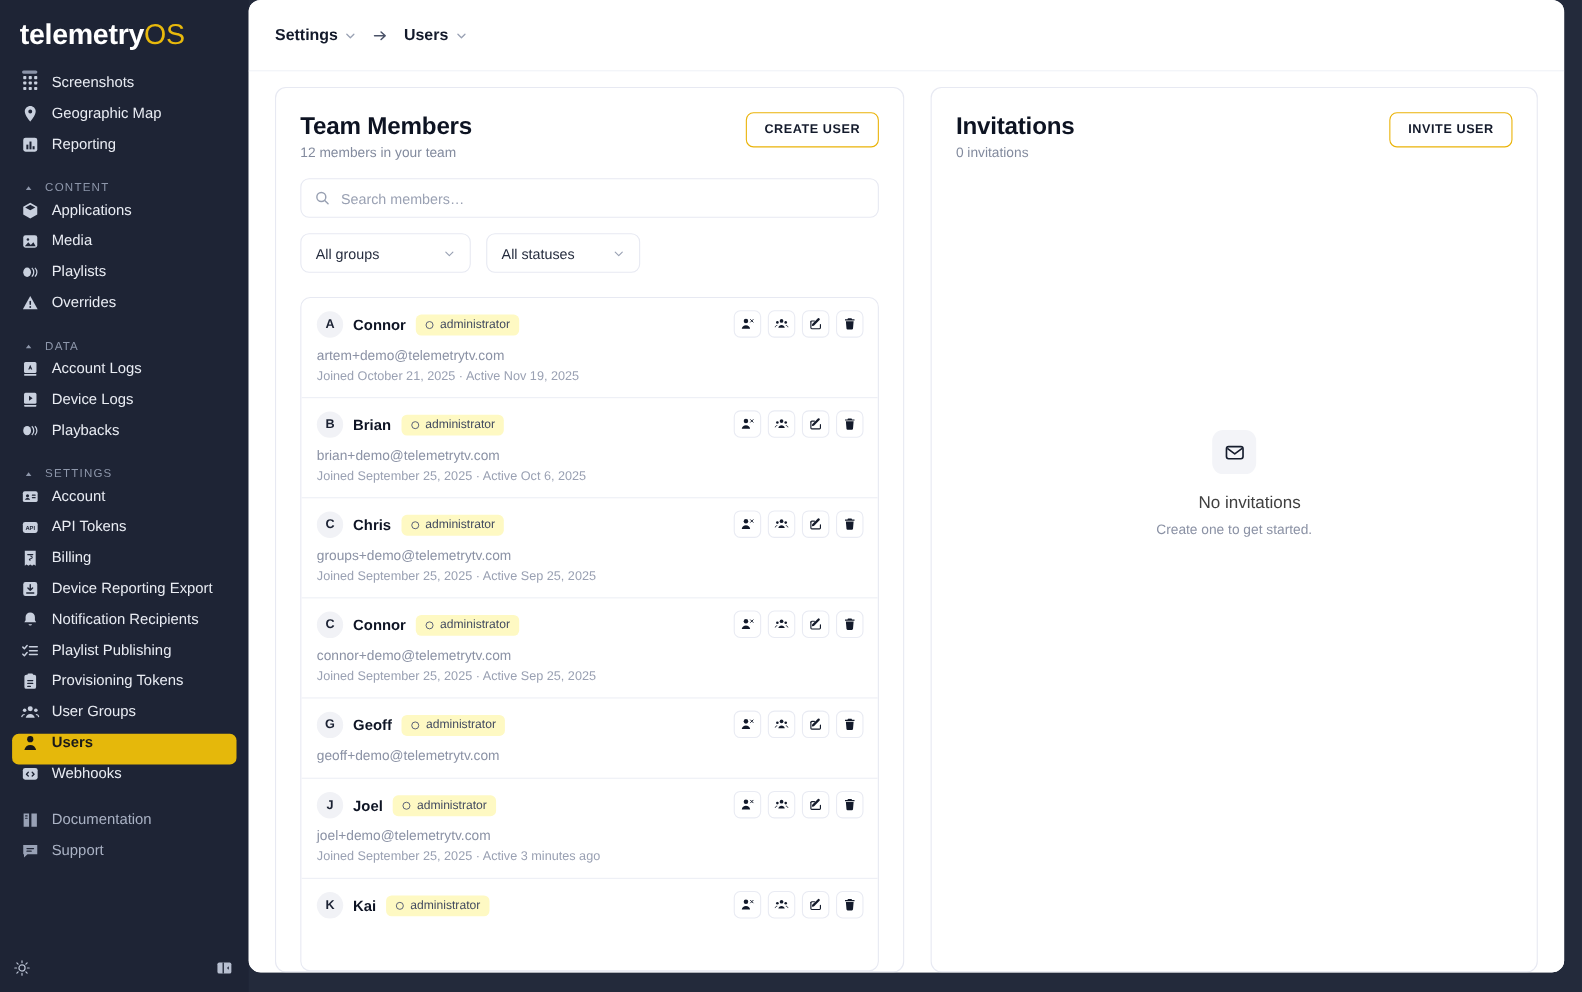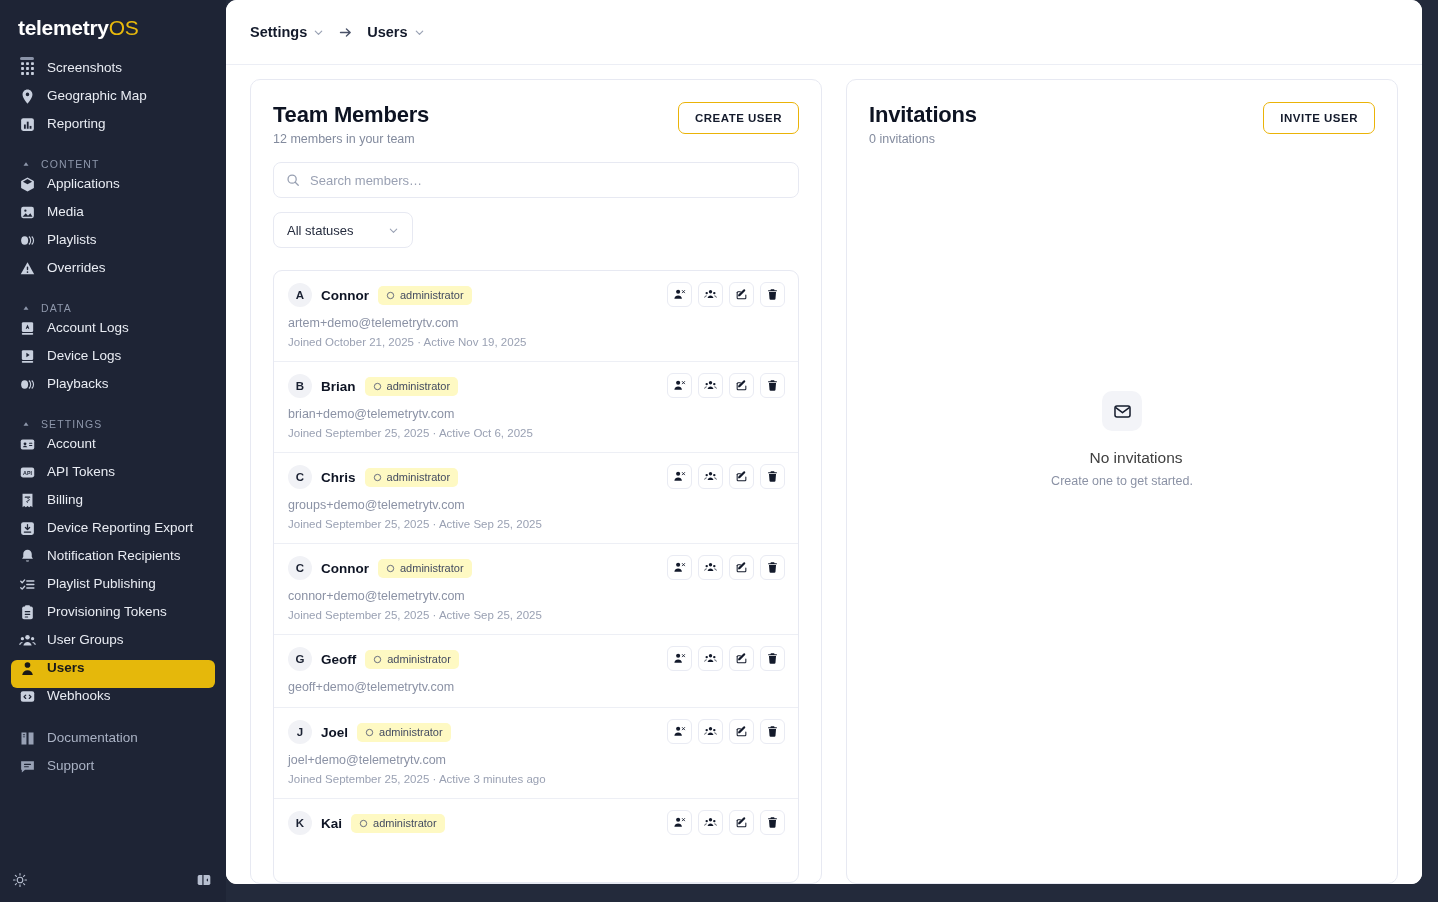--- a/index.html
+++ b/index.html
@@ -18,21 +18,21 @@
   
   .sidebar {
     width: 226px; height: 902px;
     background: #1e2435;
     position: relative;
     flex: 0 0 226px;
     display: flex; flex-direction: column;
     overflow: hidden;
   }
   .brand {
-    font-size: 21px; font-weight: 700;
+    font-size: 26px; font-weight: 700;
     letter-spacing: -0.3px;
     padding: 16px 0 10px 18px;
     color: #ffffff;
     white-space: nowrap;
   }
   .brand .os { color: #e8b90c; font-weight: 400; }
   .nav-scroll {
     flex: 1 1 auto;
     padding: 0 11px;
     overflow: hidden;
@@ -603,20 +603,28 @@
           <div class="search-wrap">
             <span class="sico">
                 <svg viewBox="0 0 24 24" fill="none" stroke="currentColor" stroke-width="2.2" stroke-linecap="round">
                   <circle cx="10.5" cy="10.5" r="7"></circle>
                   <path d="M15.8 15.8L21 21"></path>
                 </svg>
               </span>
             <input type="text" placeholder="Search members…" style="">
           </div>
           <div class="selects">
+            <div class="select w1">
+              <span>All groups</span>
+              <span class="chev">
+                  <svg viewBox="0 0 24 24" fill="none" stroke="currentColor" stroke-width="2.3" stroke-linecap="round" stroke-linejoin="round">
+                    <path d="M5 9l7 7 7-7"></path>
+                  </svg>
+                </span>
+            </div>
             <div class="select w2">
               <span>All statuses</span>
               <span class="chev">
                   <svg viewBox="0 0 24 24" fill="none" stroke="currentColor" stroke-width="2.3" stroke-linecap="round" stroke-linejoin="round">
                     <path d="M5 9l7 7 7-7"></path>
                   </svg>
                 </span>
             </div>
           </div>
         </div>

